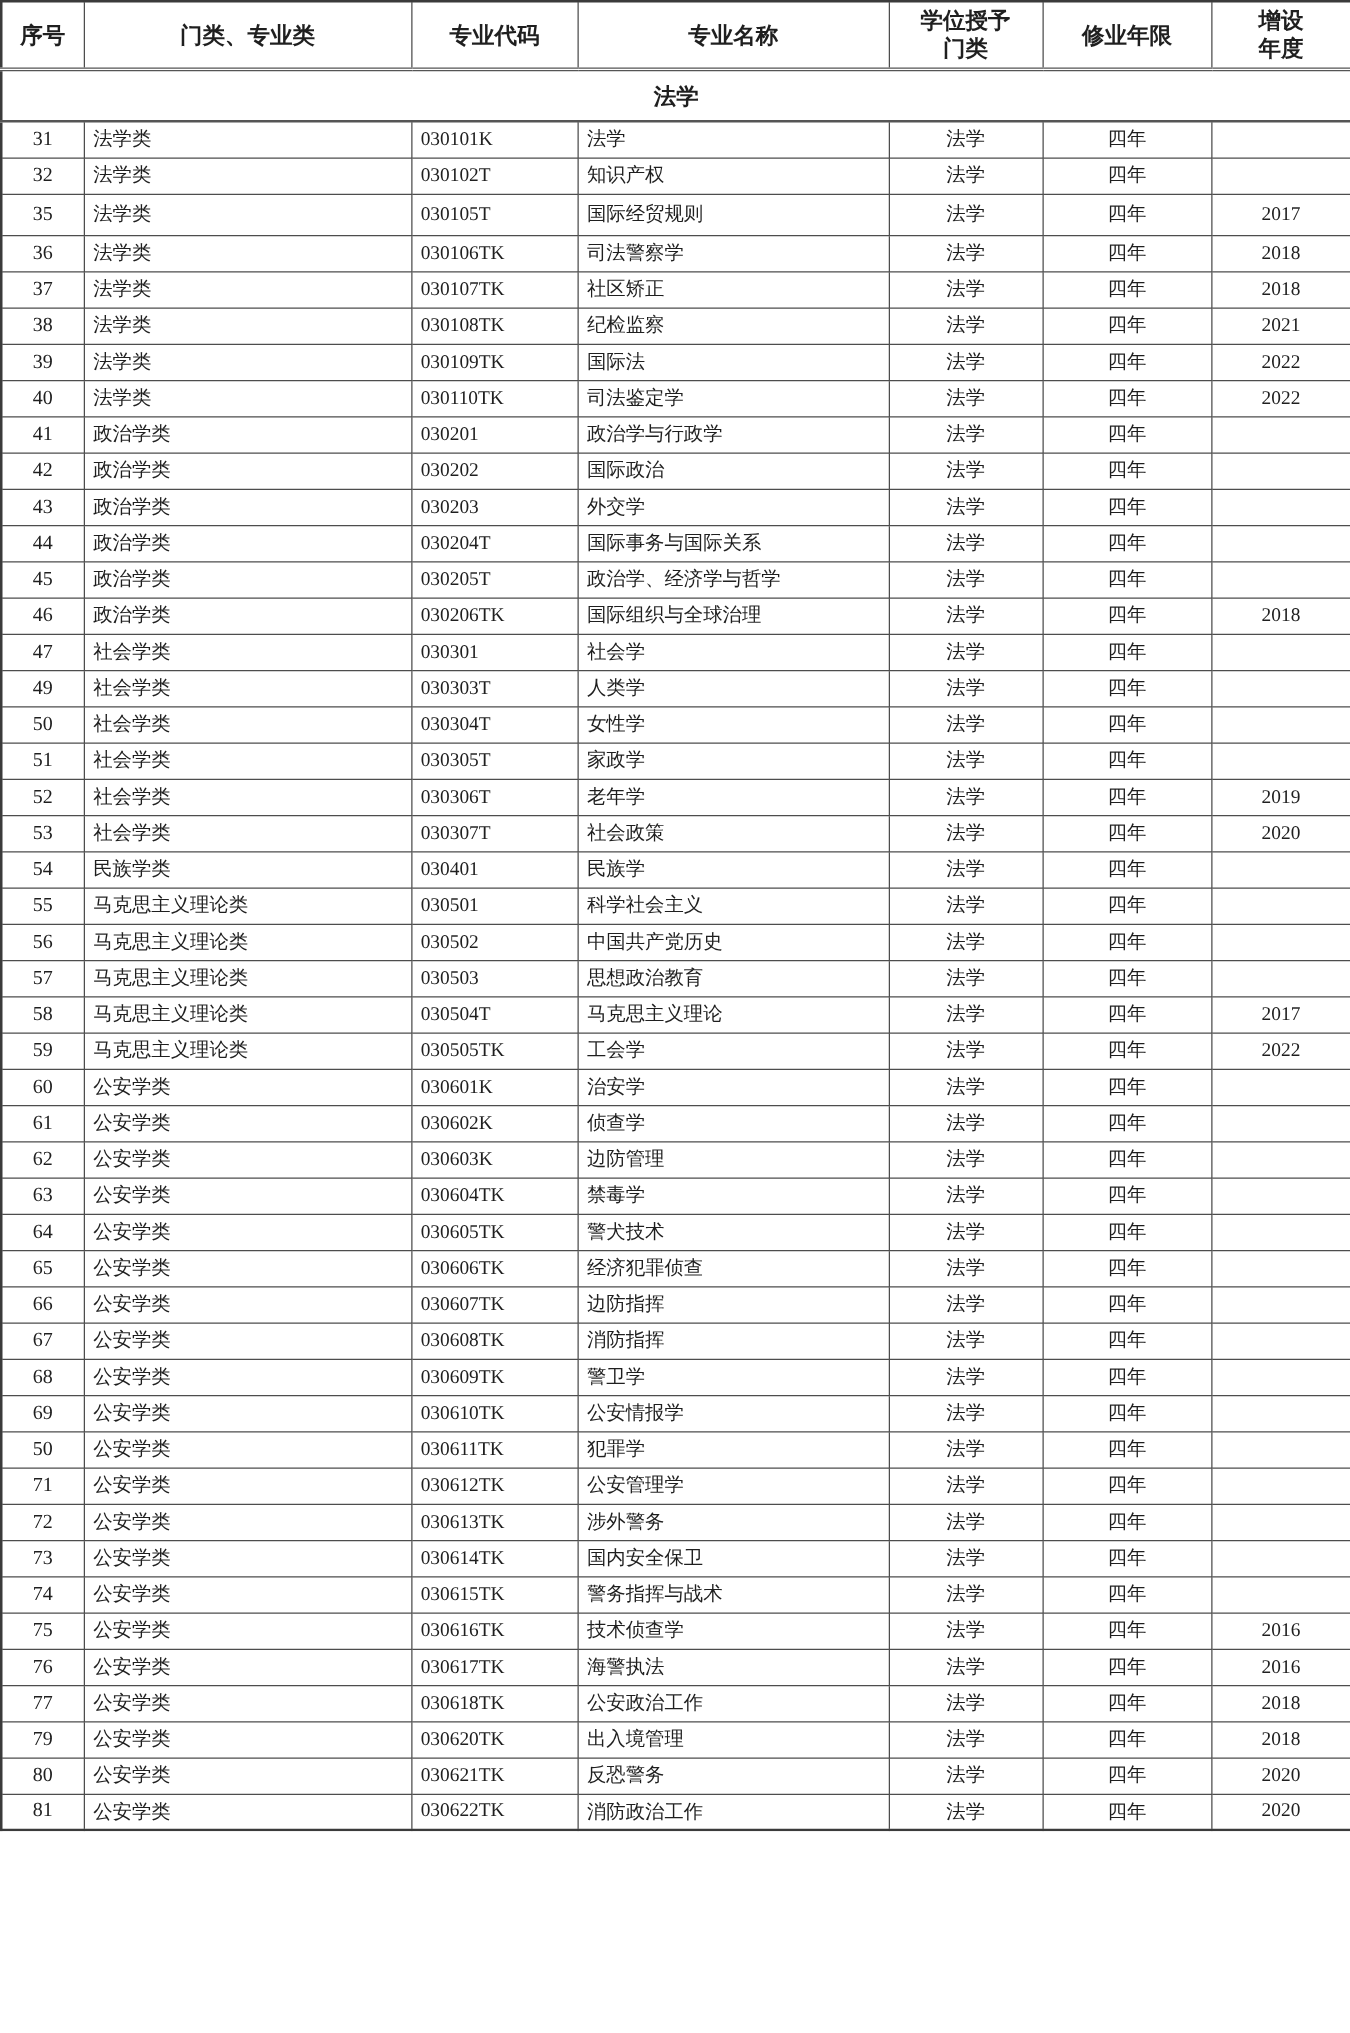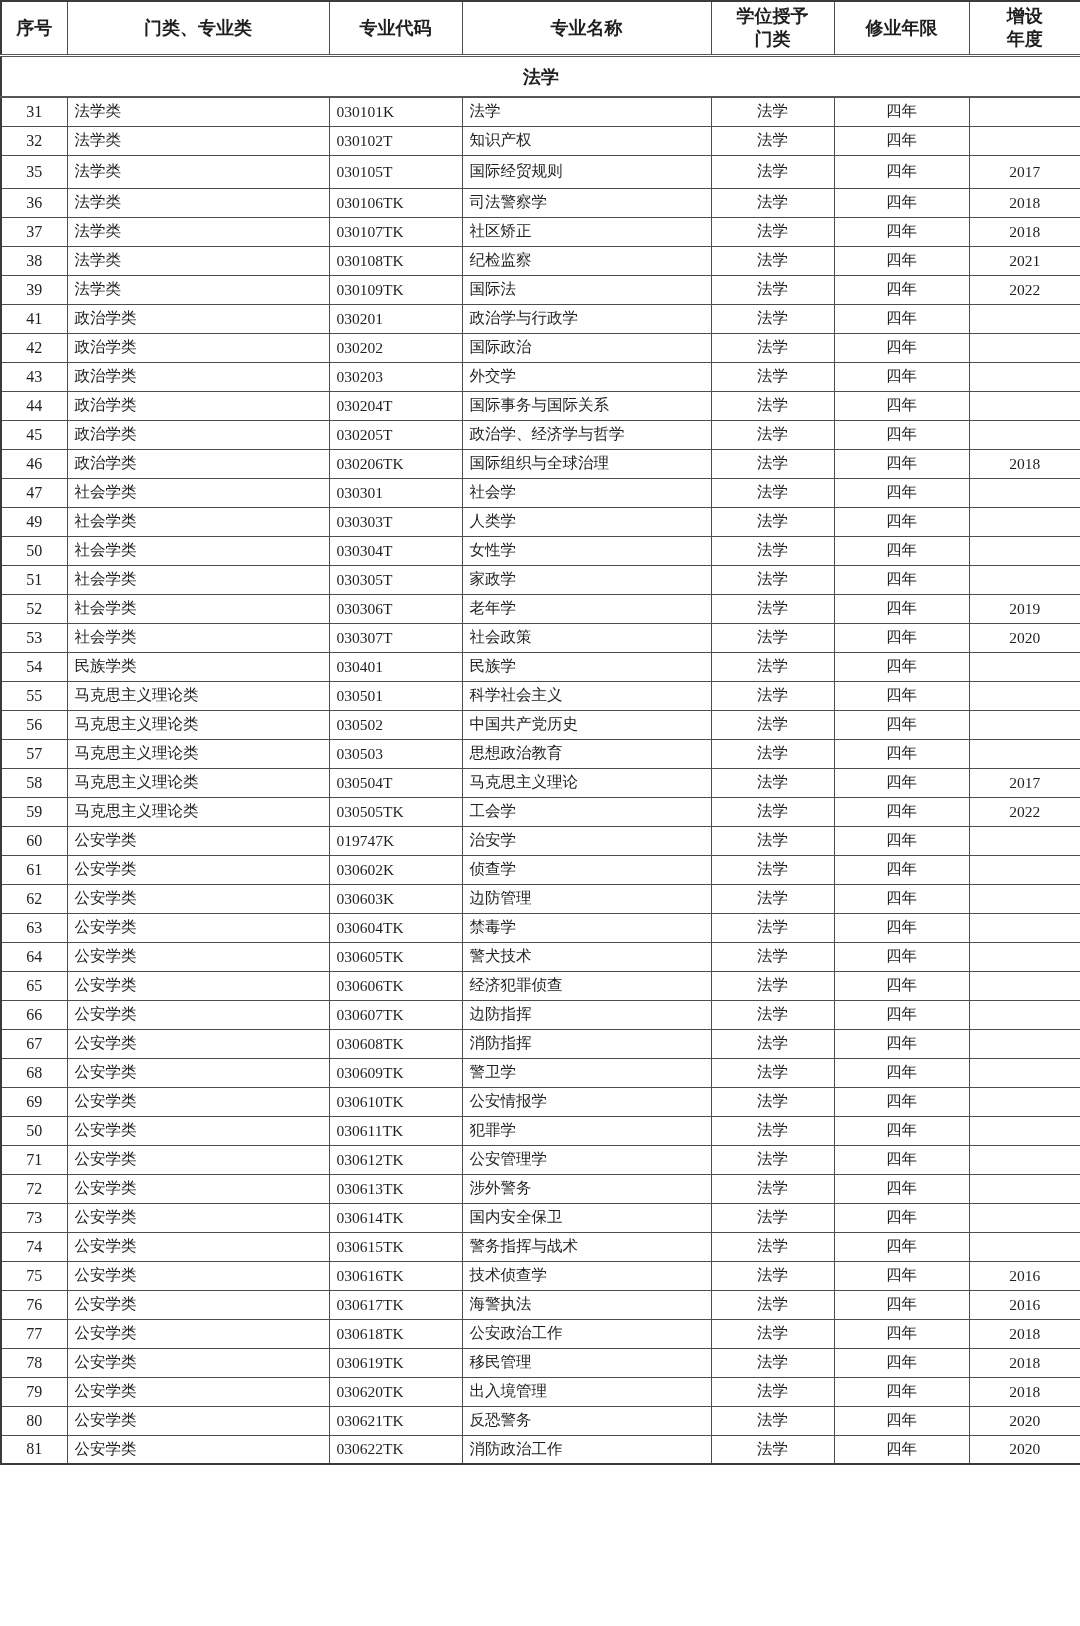--- a/index.html
+++ b/index.html
@@ -167,20 +167,29 @@
         <tr class="data-row">
           <td class="col-no">39</td>
           <td class="col-category">法学类</td>
           <td class="col-code">030109TK</td>
           <td class="col-name">国际法</td>
           <td class="col-degree-category">法学</td>
           <td class="col-study-years">四年</td>
           <td class="col-year-added">2022</td>
         </tr>
         <tr class="data-row">
+          <td class="col-no">40</td>
+          <td class="col-category">法学类</td>
+          <td class="col-code">030110TK</td>
+          <td class="col-name">司法鉴定学</td>
+          <td class="col-degree-category">法学</td>
+          <td class="col-study-years">四年</td>
+          <td class="col-year-added">2022</td>
+        </tr>
+        <tr class="data-row">
           <td class="col-no">41</td>
           <td class="col-category">政治学类</td>
           <td class="col-code">030201</td>
           <td class="col-name">政治学与行政学</td>
           <td class="col-degree-category">法学</td>
           <td class="col-study-years">四年</td>
           <td class="col-year-added"></td>
         </tr>
         <tr class="data-row">
           <td class="col-no">42</td>
@@ -331,21 +340,21 @@
           <td class="col-category">马克思主义理论类</td>
           <td class="col-code">030505TK</td>
           <td class="col-name">工会学</td>
           <td class="col-degree-category">法学</td>
           <td class="col-study-years">四年</td>
           <td class="col-year-added">2022</td>
         </tr>
         <tr class="data-row">
           <td class="col-no">60</td>
           <td class="col-category">公安学类</td>
-          <td class="col-code">019747K</td>
+          <td class="col-code">030601K</td>
           <td class="col-name">治安学</td>
           <td class="col-degree-category">法学</td>
           <td class="col-study-years">四年</td>
           <td class="col-year-added"></td>
         </tr>
         <tr class="data-row">
           <td class="col-no">61</td>
           <td class="col-category">公安学类</td>
           <td class="col-code">030602K</td>
           <td class="col-name">侦查学</td>
@@ -486,29 +495,20 @@
           <td class="col-name">海警执法</td>
           <td class="col-degree-category">法学</td>
           <td class="col-study-years">四年</td>
           <td class="col-year-added">2016</td>
         </tr>
         <tr class="data-row">
           <td class="col-no">77</td>
           <td class="col-category">公安学类</td>
           <td class="col-code">030618TK</td>
           <td class="col-name">公安政治工作</td>
-          <td class="col-degree-category">法学</td>
-          <td class="col-study-years">四年</td>
-          <td class="col-year-added">2018</td>
-        </tr>
-        <tr class="data-row">
-          <td class="col-no">78</td>
-          <td class="col-category">公安学类</td>
-          <td class="col-code">030619TK</td>
-          <td class="col-name">移民管理</td>
           <td class="col-degree-category">法学</td>
           <td class="col-study-years">四年</td>
           <td class="col-year-added">2018</td>
         </tr>
         <tr class="data-row">
           <td class="col-no">79</td>
           <td class="col-category">公安学类</td>
           <td class="col-code">030620TK</td>
           <td class="col-name">出入境管理</td>
           <td class="col-degree-category">法学</td>

